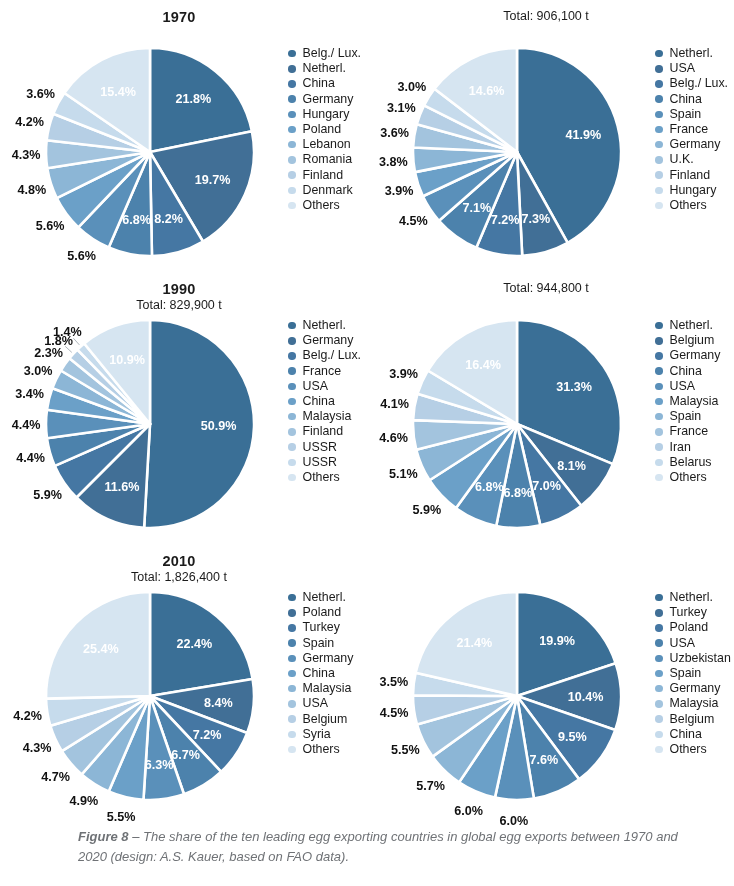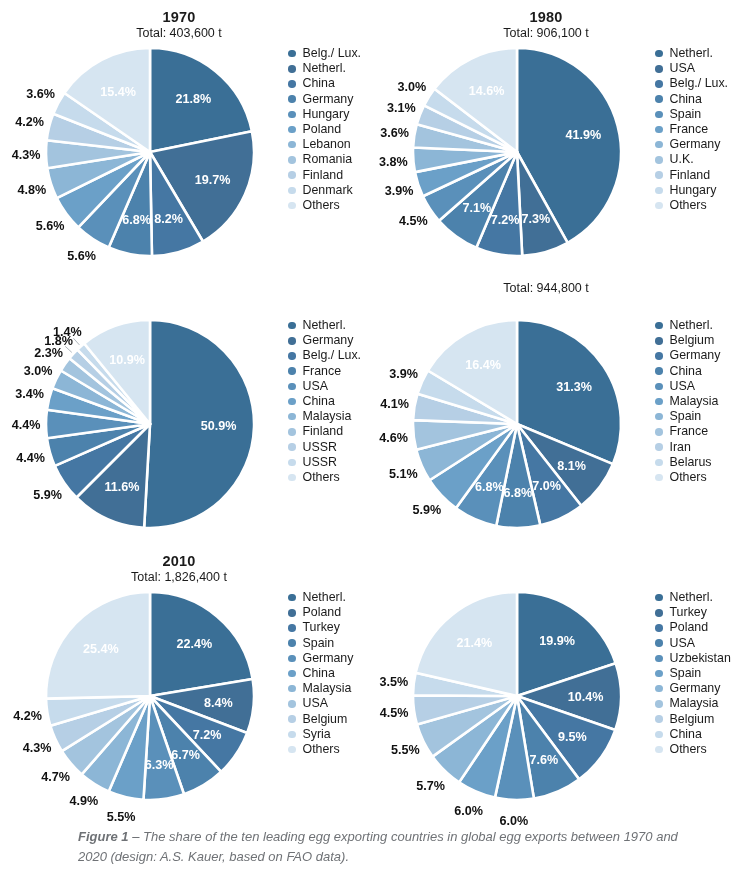--- a/index.html
+++ b/index.html
@@ -104,21 +104,20 @@
   }
   .caption b { font-style: italic; font-weight: bold; }
 </style>
 </head>
 <body>
 
 <div class="figure-grid" id="grid">
     <div class="chart-cell">
       <div class="chart-title-block">
         <div class="chart-year">1970</div>
-        <div class="chart-total">Total: 403,600 t</div>
       </div>
       <div class="pie-wrap">
         <svg class="pie-svg" width="280" height="215" viewBox="0 0 280 215">
           <path d="M 140 108 L 140.00 4.00 A 104 104 0 0 1 241.90 87.23 Z" fill="#3a6f96" stroke="#ffffff" stroke-width="2.6" stroke-linejoin="round"></path>
           <path d="M 140 108 L 241.90 87.23 A 104 104 0 0 1 192.94 197.52 Z" fill="#416f96" stroke="#ffffff" stroke-width="2.6" stroke-linejoin="round"></path>
           <path d="M 140 108 L 192.94 197.52 A 104 104 0 0 1 141.96 211.98 Z" fill="#4577a3" stroke="#ffffff" stroke-width="2.6" stroke-linejoin="round"></path>
           <path d="M 140 108 L 141.96 211.98 A 104 104 0 0 1 98.70 203.45 Z" fill="#4c82ac" stroke="#ffffff" stroke-width="2.6" stroke-linejoin="round"></path>
           <path d="M 140 108 L 98.70 203.45 A 104 104 0 0 1 68.33 183.36 Z" fill="#5a90ba" stroke="#ffffff" stroke-width="2.6" stroke-linejoin="round"></path>
           <path d="M 140 108 L 68.33 183.36 A 104 104 0 0 1 46.75 154.05 Z" fill="#6ba0c8" stroke="#ffffff" stroke-width="2.6" stroke-linejoin="round"></path>
           <path d="M 140 108 L 46.75 154.05 A 104 104 0 0 1 37.28 124.27 Z" fill="#8cb6d6" stroke="#ffffff" stroke-width="2.6" stroke-linejoin="round"></path>
@@ -181,21 +180,20 @@
           <span class="legend-label">Denmark</span>
         </div>
         <div class="legend-row">
           <span class="legend-dot" style="background: rgb(214, 229, 241);"></span>
           <span class="legend-label">Others</span>
         </div>
       </div>
     </div>
     <div class="chart-cell">
       <div class="chart-title-block">
-        <div class="chart-year">1980</div>
         <div class="chart-total">Total: 906,100 t</div>
       </div>
       <div class="pie-wrap">
         <svg class="pie-svg" width="280" height="215" viewBox="0 0 280 215">
           <path d="M 140 108 L 140.00 4.00 A 104 104 0 0 1 190.67 198.82 Z" fill="#3a6f96" stroke="#ffffff" stroke-width="2.6" stroke-linejoin="round"></path>
           <path d="M 140 108 L 190.67 198.82 A 104 104 0 0 1 145.23 211.87 Z" fill="#416f96" stroke="#ffffff" stroke-width="2.6" stroke-linejoin="round"></path>
           <path d="M 140 108 L 145.23 211.87 A 104 104 0 0 1 99.30 203.70 Z" fill="#4577a3" stroke="#ffffff" stroke-width="2.6" stroke-linejoin="round"></path>
           <path d="M 140 108 L 99.30 203.70 A 104 104 0 0 1 61.99 176.78 Z" fill="#4c82ac" stroke="#ffffff" stroke-width="2.6" stroke-linejoin="round"></path>
           <path d="M 140 108 L 61.99 176.78 A 104 104 0 0 1 45.90 152.28 Z" fill="#5a90ba" stroke="#ffffff" stroke-width="2.6" stroke-linejoin="round"></path>
           <path d="M 140 108 L 45.90 152.28 A 104 104 0 0 1 37.97 128.13 Z" fill="#6ba0c8" stroke="#ffffff" stroke-width="2.6" stroke-linejoin="round"></path>
@@ -258,20 +256,24 @@
           <span class="legend-dot" style="background: rgb(198, 219, 236);"></span>
           <span class="legend-label">Hungary</span>
         </div>
         <div class="legend-row">
           <span class="legend-dot" style="background: rgb(214, 229, 241);"></span>
           <span class="legend-label">Others</span>
         </div>
       </div>
     </div>
     <div class="chart-cell">
+      <div class="chart-title-block">
+        <div class="chart-year">1990</div>
+        <div class="chart-total">Total: 829,900 t</div>
+      </div>
       <div class="pie-wrap">
         <svg class="pie-svg" width="280" height="215" viewBox="0 0 280 215">
           <path d="M 140 108 L 140.00 4.00 A 104 104 0 1 1 134.12 211.83 Z" fill="#3a6f96" stroke="#ffffff" stroke-width="2.6" stroke-linejoin="round"></path>
           <path d="M 140 108 L 134.12 211.83 A 104 104 0 0 1 66.46 181.54 Z" fill="#416f96" stroke="#ffffff" stroke-width="2.6" stroke-linejoin="round"></path>
           <path d="M 140 108 L 66.46 181.54 A 104 104 0 0 1 44.81 149.90 Z" fill="#4577a3" stroke="#ffffff" stroke-width="2.6" stroke-linejoin="round"></path>
           <path d="M 140 108 L 44.81 149.90 A 104 104 0 0 1 36.99 122.33 Z" fill="#4c82ac" stroke="#ffffff" stroke-width="2.6" stroke-linejoin="round"></path>
           <path d="M 140 108 L 36.99 122.33 A 104 104 0 0 1 36.99 93.67 Z" fill="#5a90ba" stroke="#ffffff" stroke-width="2.6" stroke-linejoin="round"></path>
           <path d="M 140 108 L 36.99 93.67 A 104 104 0 0 1 42.37 72.16 Z" fill="#6ba0c8" stroke="#ffffff" stroke-width="2.6" stroke-linejoin="round"></path>
           <path d="M 140 108 L 42.37 72.16 A 104 104 0 0 1 50.82 54.50 Z" fill="#8cb6d6" stroke="#ffffff" stroke-width="2.6" stroke-linejoin="round"></path>
           <path d="M 140 108 L 50.82 54.50 A 104 104 0 0 1 59.45 42.21 Z" fill="#a3c4de" stroke="#ffffff" stroke-width="2.6" stroke-linejoin="round"></path>
@@ -565,14 +567,14 @@
         </div>
         <div class="legend-row">
           <span class="legend-dot" style="background: rgb(214, 229, 241);"></span>
           <span class="legend-label">Others</span>
         </div>
       </div>
     </div>
   </div>
 
 <div class="caption">
-  <b>Figure 1</b><span> – The share of the ten leading egg exporting countries in global egg exports between 1970 and 2020 (design: A.S. Kauer, based on FAO data).</span>
+  <b>Figure 8</b><span> – The share of the ten leading egg exporting countries in global egg exports between 1970 and 2020 (design: A.S. Kauer, based on FAO data).</span>
 </div>
 
 </body></html>

